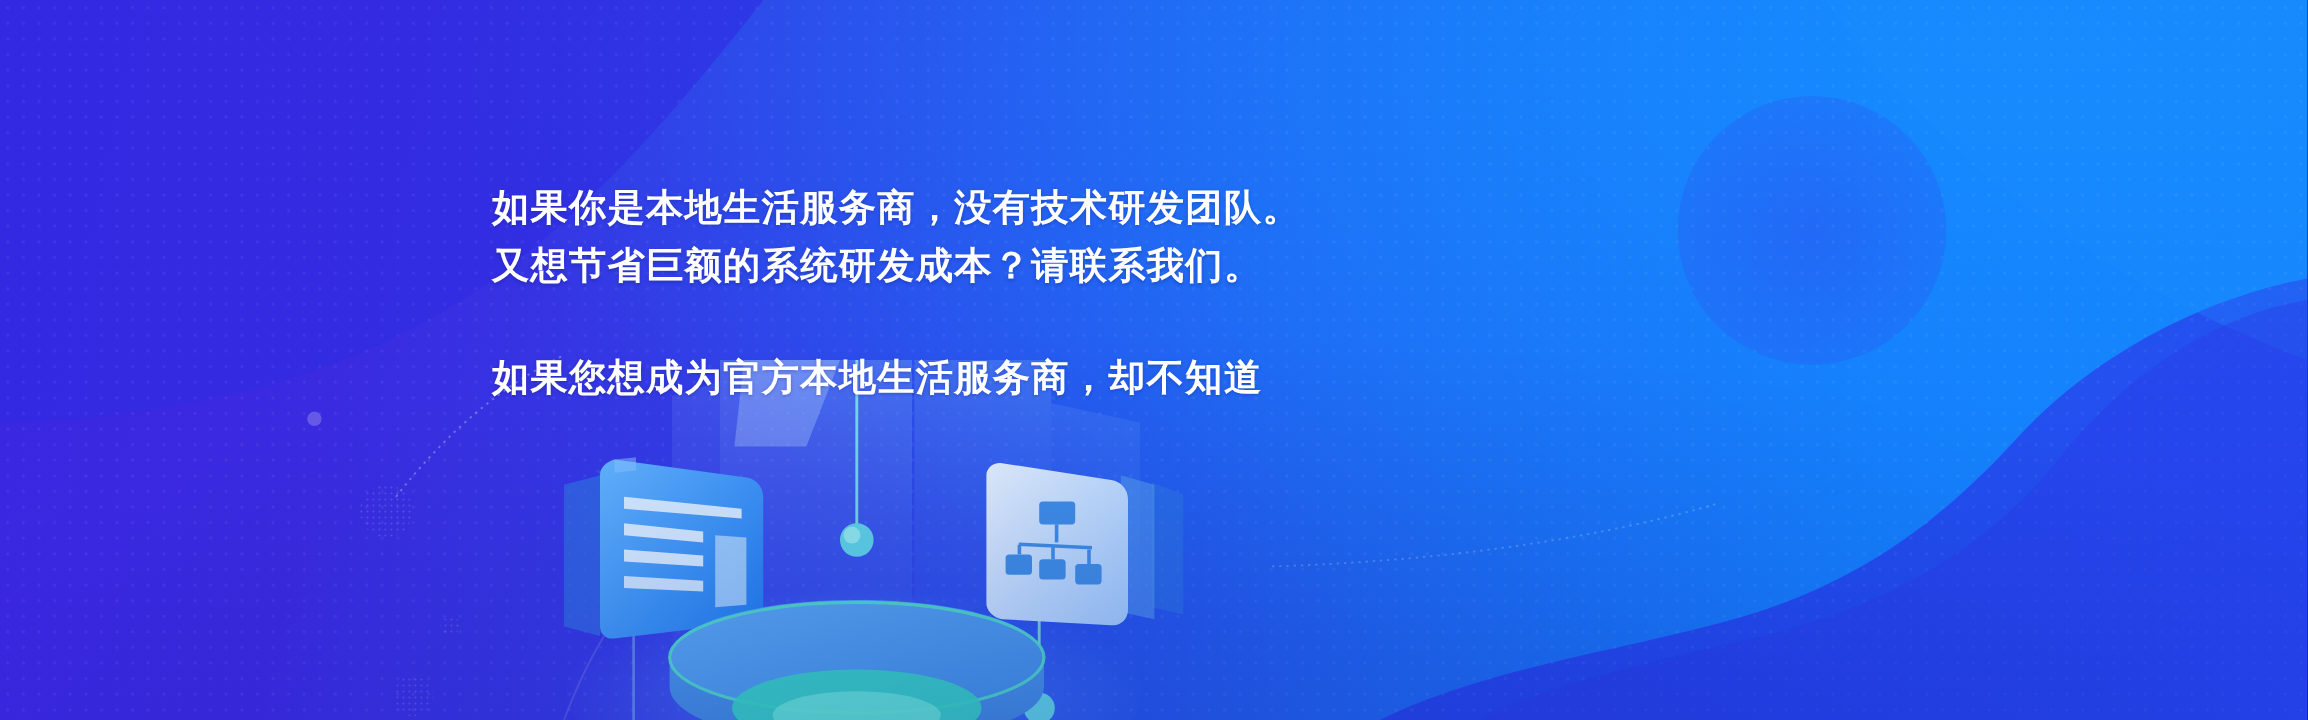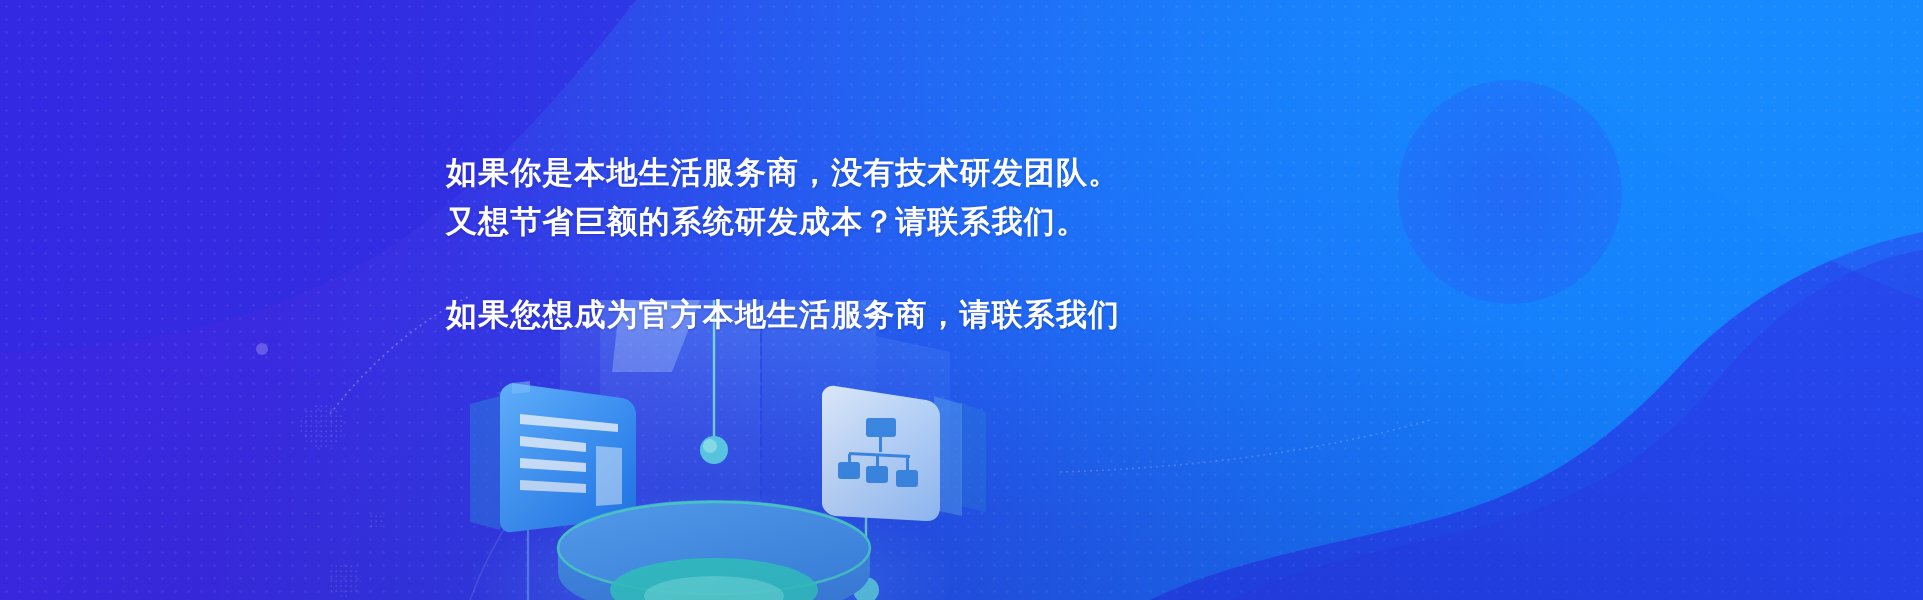--- a/index.html
+++ b/index.html
@@ -48,21 +48,20 @@
   .para + .para { margin-top: 44px; }
   .line {
     display: block;
     color: #ffffff;
     font-size: 31px;
     font-weight: bold;
     line-height: 49px;
     letter-spacing: 1.1px;
     white-space: nowrap;
     text-shadow: 0 1px 3px rgba(12,22,110,0.30);
-    margin-left: 36px;
   }
 </style>
 </head>
 <body>
 
 <div id="banner">
 
   <div class="layer" id="bg-gradient"></div>
 
   <svg class="deco-svg" width="1923" height="600" viewBox="0 0 1923 600" aria-hidden="true">
@@ -236,17 +235,17 @@
   </svg>
 
   <div class="layer" id="vignette"></div>
 
   <div id="text-block">
     <p class="para">
       <span class="line">如果你是本地生活服务商，没有技术研发团队。</span>
       <span class="line">又想节省巨额的系统研发成本？请联系我们。</span>
     </p>
     <p class="para">
-      <span class="line">如果您想成为官方本地生活服务商，请联系我们</span>
+      <span class="line">如果您想成为官方本地生活服务商，却不知道</span>
     </p>
   </div>
 
 </div>
 
 </body></html>

